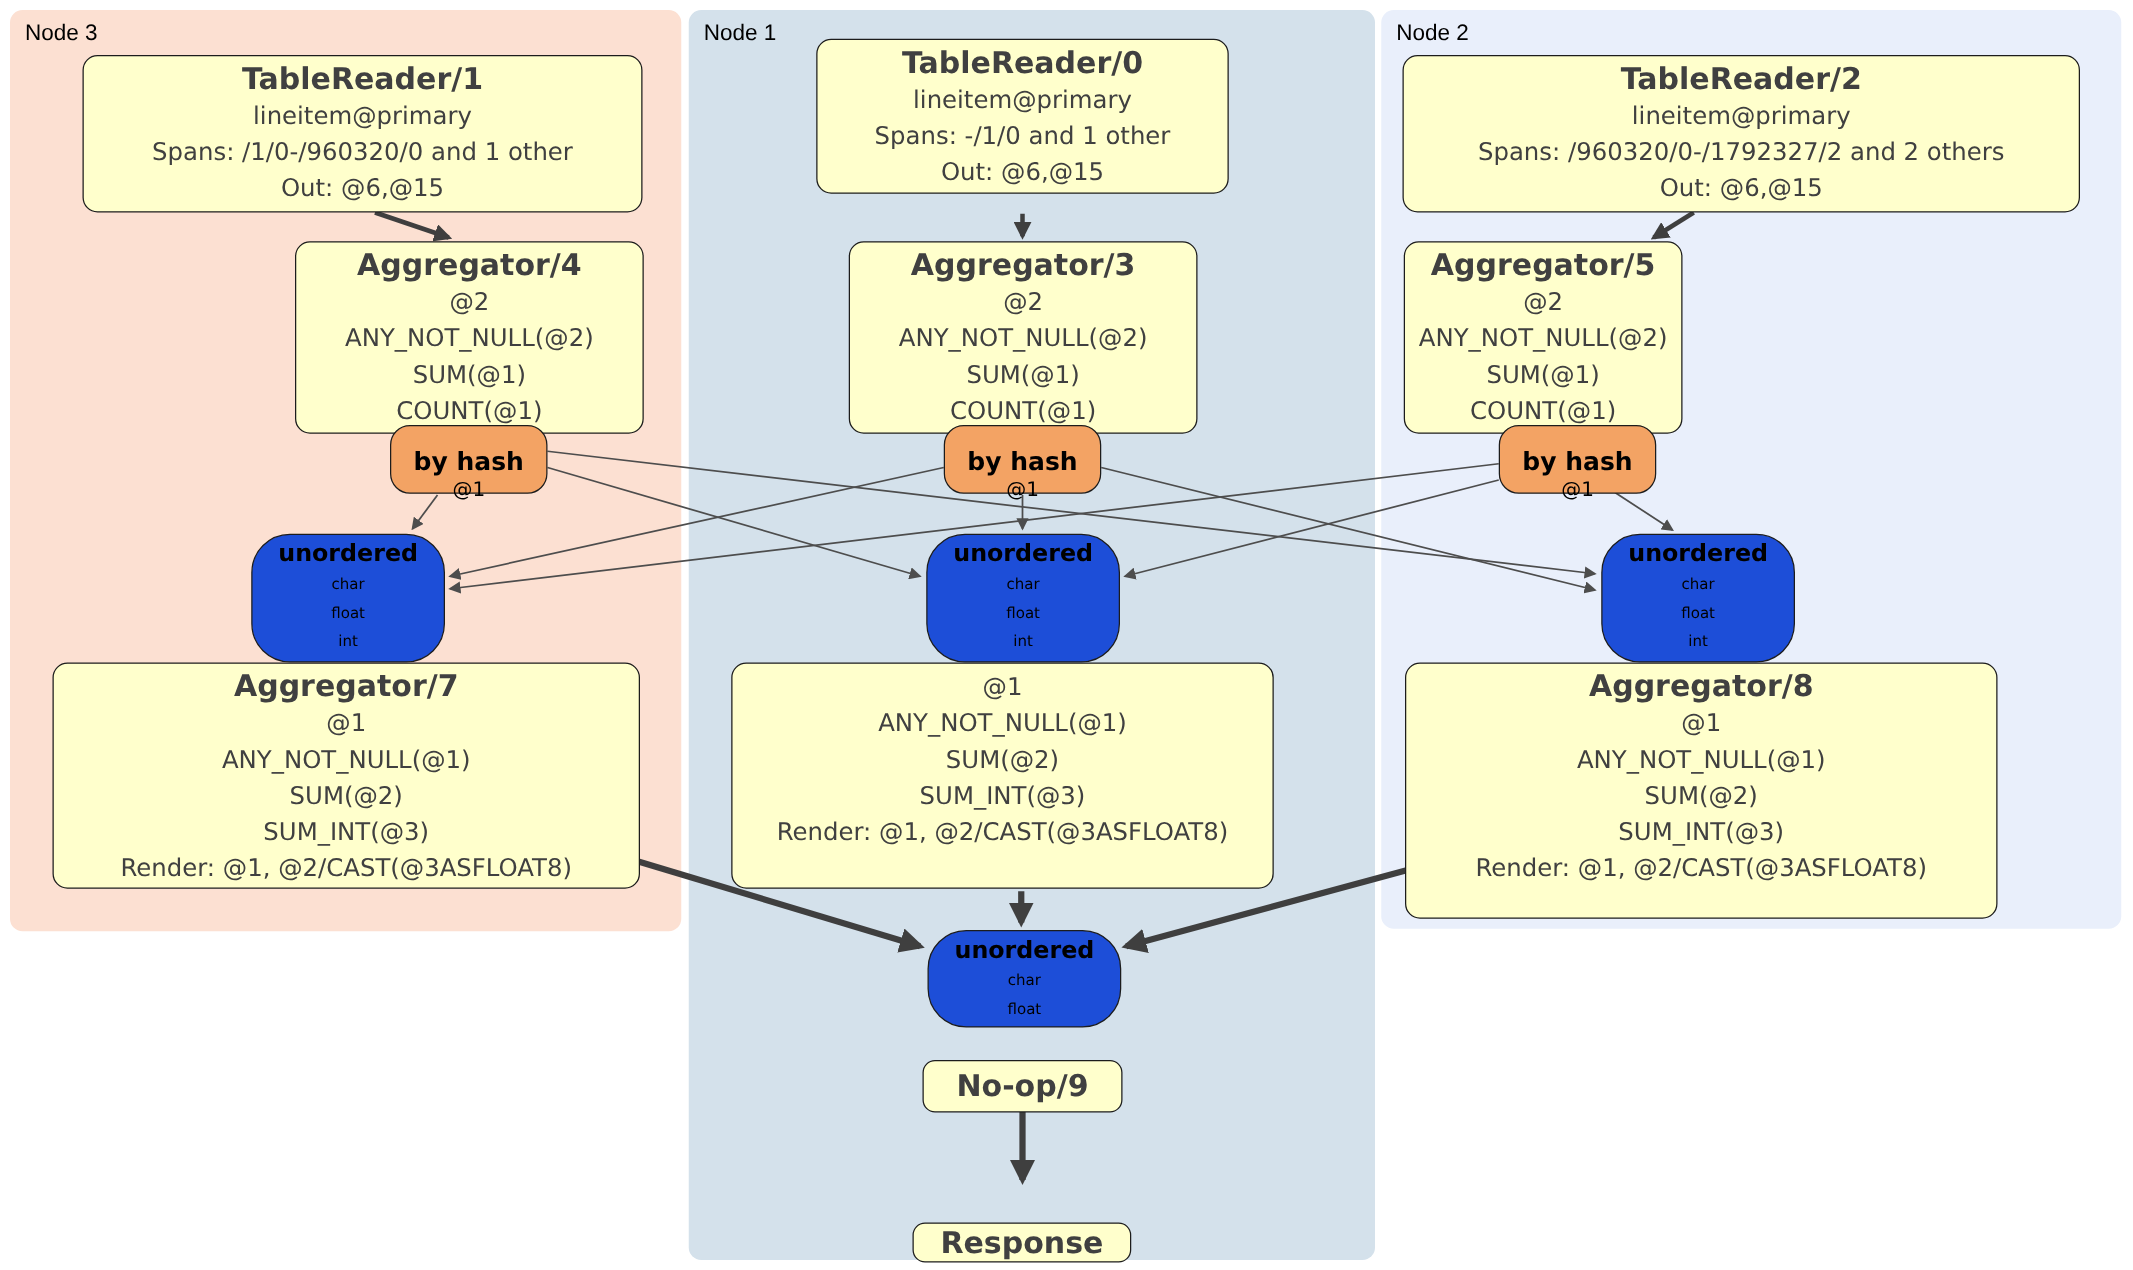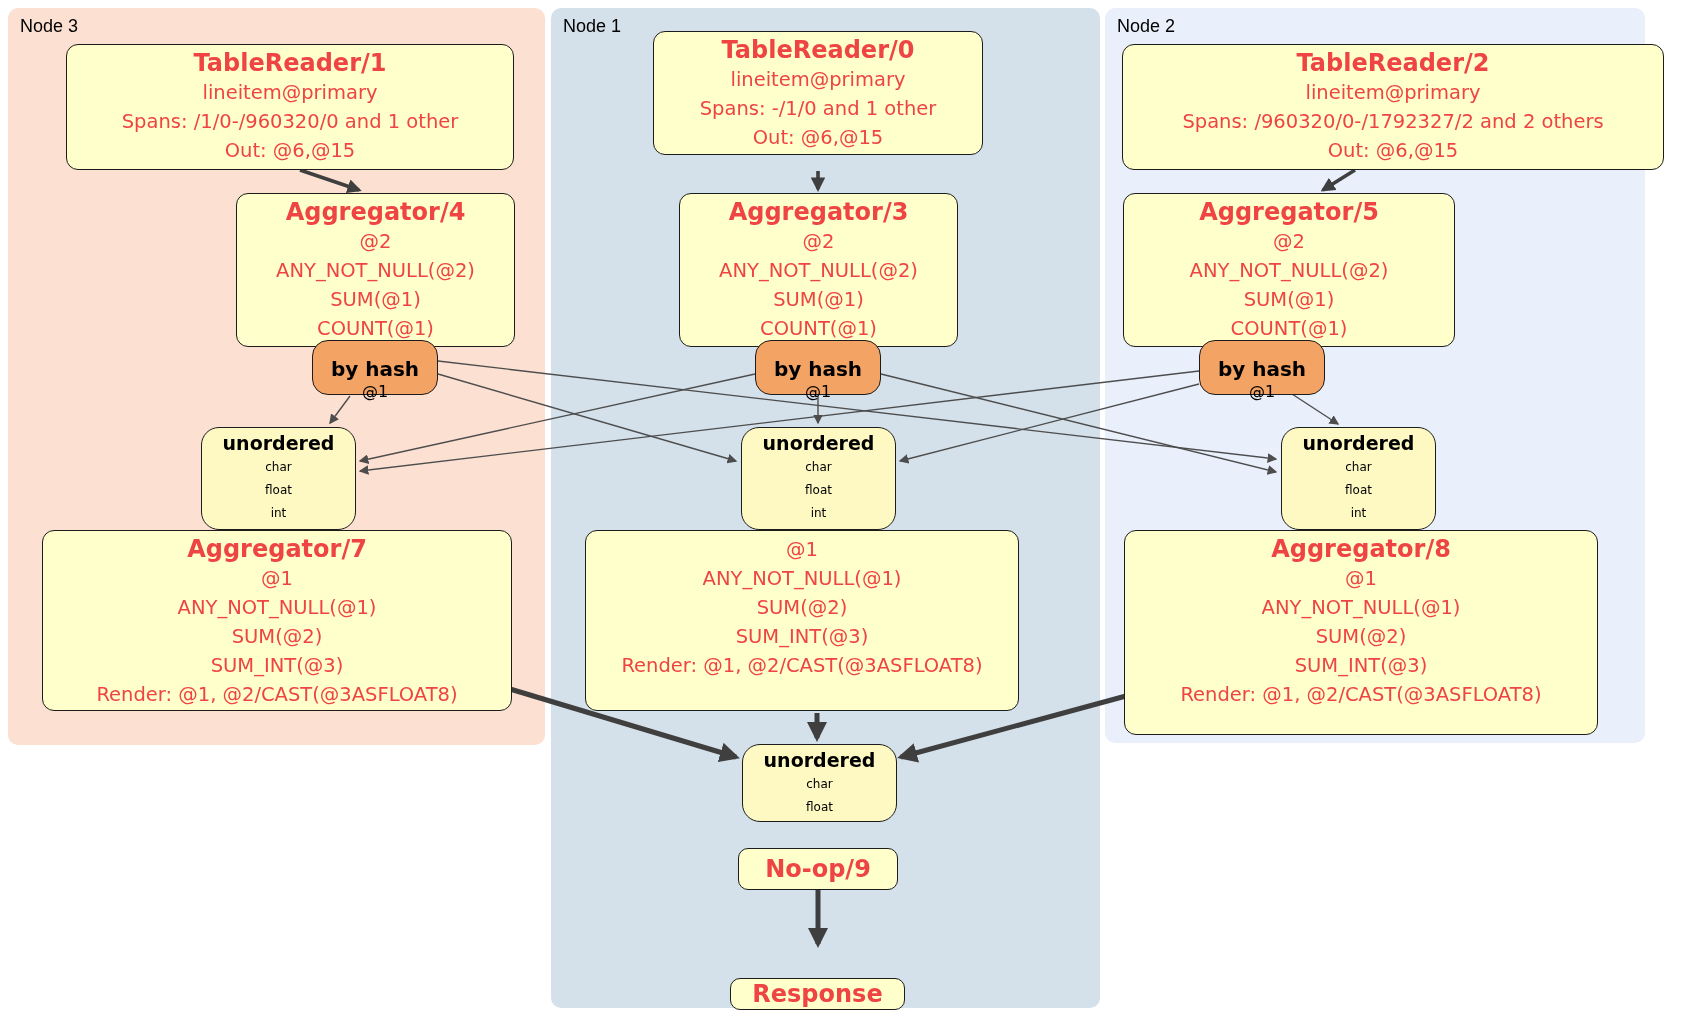--- a/index.html
+++ b/index.html
@@ -3,40 +3,40 @@
 <meta charset="utf-8">
 <style>
   html,body{margin:0;padding:0;background:#ffffff;}
   .canvas{
     position:relative;width:1706px;height:1016px;background:#ffffff;
     font-family:"DejaVu Sans",sans-serif;overflow:hidden;
   }
   .region{position:absolute;border-radius:10px;}
   .region-n3{left:8px;top:8px;width:537px;height:737px;background:#fce0d2;}
   .region-n1{left:551px;top:8px;width:549px;height:1000px;background:#d4e1eb;}
-  .region-n2{left:1105px;top:8px;width:540px;height:735px;background:#e9effb;}
+  .region-n2{left:1105px;top:8px;width:592px;height:735px;background:#e9effb;}
   .region-label{
     position:absolute;top:8px;left:12px;font-size:18px;color:#000;
     font-family:"Liberation Sans",sans-serif;
   }
   .edges{position:absolute;left:0;top:0;width:1706px;height:1016px;}
   .pbox{
     position:absolute;background:#ffffcc;border:1.6px solid #1c1c1c;border-radius:12px;
-    text-align:center;box-sizing:border-box;padding-top:4px;color:#ef4444;
+    text-align:center;box-sizing:border-box;padding-top:4px;color:#404040;
   }
   .ptitle{font-size:24px;font-weight:bold;line-height:29px;white-space:nowrap;}
   .pline{font-size:19.5px;line-height:29px;white-space:nowrap;}
   .router{
     position:absolute;background:#f3a364;border:1.6px solid #1c1c1c;border-radius:16px;
     text-align:center;box-sizing:border-box;padding-top:15px;color:#000;
   }
   .rtitle{font-size:20px;font-weight:bold;line-height:26px;}
   .rsub{font-size:16px;line-height:20px;}
   .sync{
-    position:absolute;background:#fef9c3;border:1.6px solid #1c1c1c;border-radius:18px;
+    position:absolute;background:#1d4ed8;border:1.6px solid #1c1c1c;border-radius:31px;
     text-align:center;box-sizing:border-box;padding-top:3px;color:#000;
   }
   .stitle{font-size:19px;font-weight:bold;line-height:25px;}
   .sline{font-size:12px;line-height:23px;}
   .label-only{
     display:flex;align-items:center;justify-content:center;
     padding-top:0;border-radius:10px;margin-top:28px;
   }
 </style>
 </head>
@@ -156,21 +156,21 @@
     <div class="pline">Render: @1, @2/CAST(@3ASFLOAT8)</div>
   </div>
 
   <div class="pbox" style="left:1122px;top:44px;width:542px;height:126px">
     <div class="ptitle">TableReader/2</div>
     <div class="pline">lineitem@primary</div>
     <div class="pline">Spans: /960320/0-/1792327/2 and 2 others</div>
     <div class="pline">Out: @6,@15</div>
   </div>
 
-  <div class="pbox" style="left:1123px;top:193px;width:332px;height:154px">
+  <div class="pbox" style="left:1123px;top:193px;width:223px;height:154px">
     <div class="ptitle">Aggregator/5</div>
     <div class="pline">@2</div>
     <div class="pline">ANY_NOT_NULL(@2)</div>
     <div class="pline">SUM(@1)</div>
     <div class="pline">COUNT(@1)</div>
   </div>
 
   <div class="router" style="left:1199px;top:340px;width:126px;height:55px">
     <div class="rtitle">by hash</div>
     <div class="rsub">@1</div>

